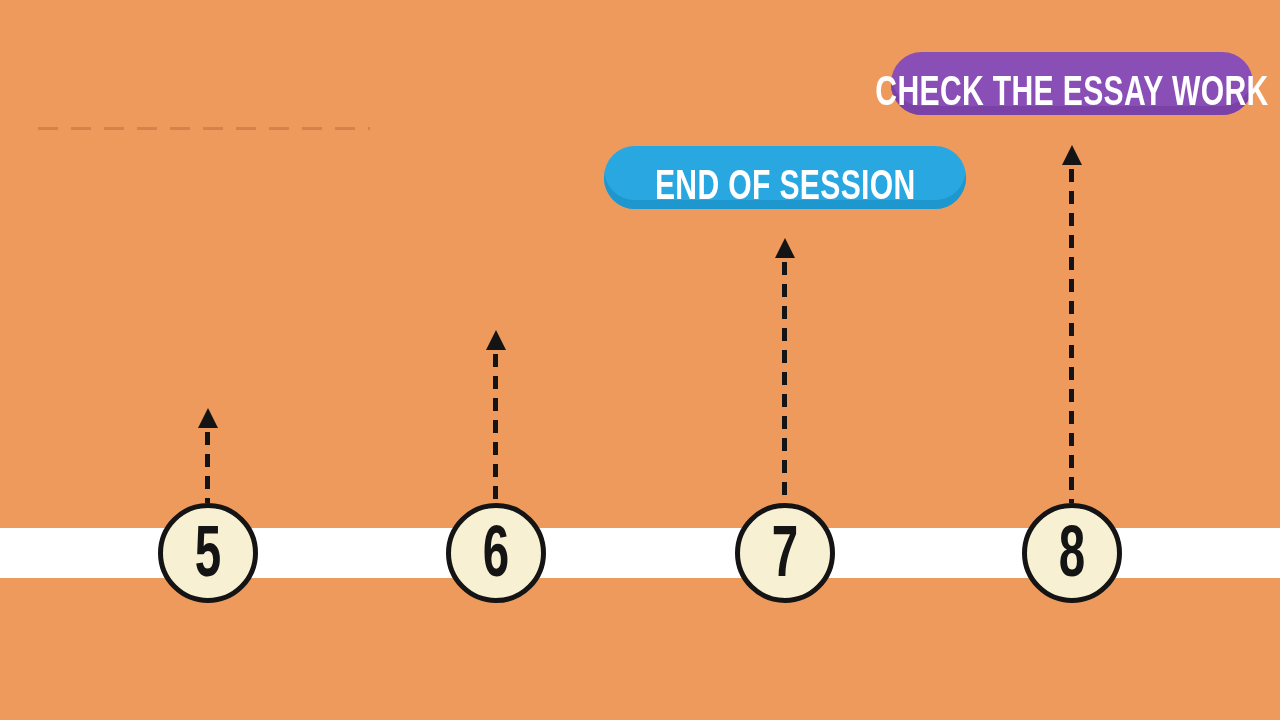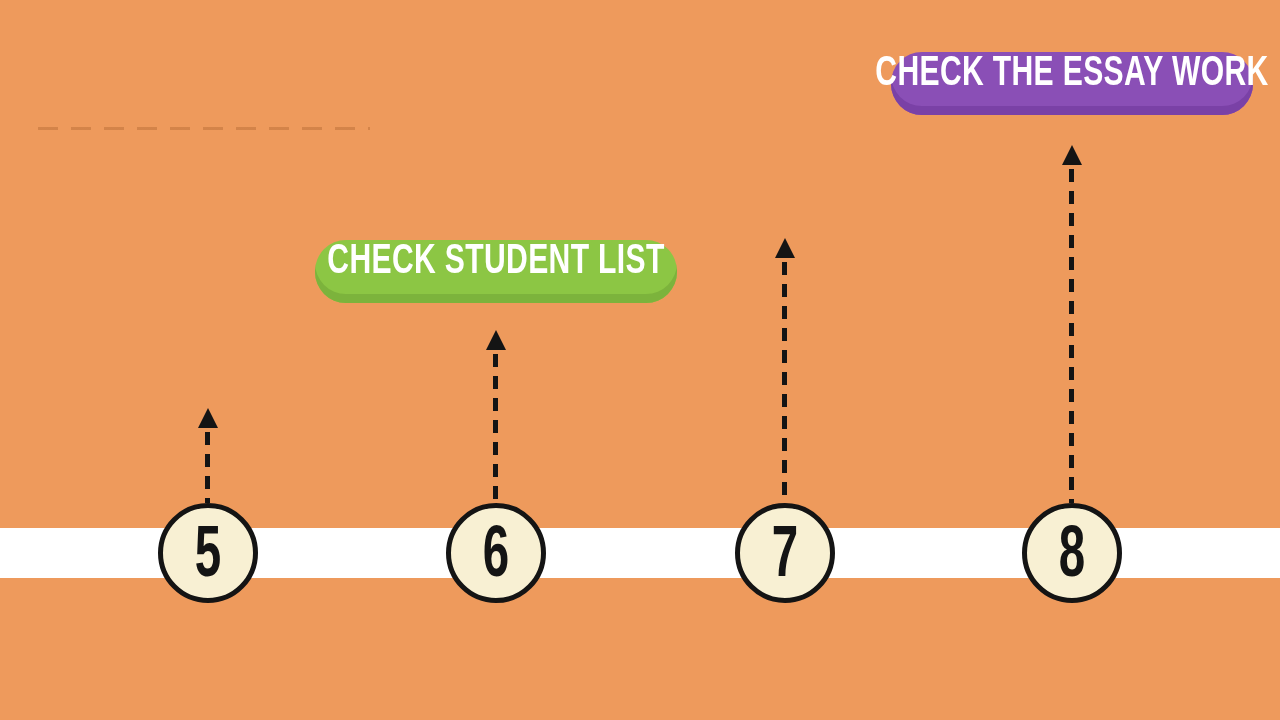--- a/index.html
+++ b/index.html
@@ -47,21 +47,21 @@
   .pill {
     position: absolute;
     left: calc(var(--cx) - 181px);
     top: var(--pill-top);
     width: 362px;
     height: 63px;
     border-radius: 31px;
     background: var(--pill, #ccc);
     box-shadow: inset 0 -9px 0 var(--shade, rgba(0,0,0,0.2));
     display: flex;
-    align-items: flex-start;
+    align-items: flex-end;
     justify-content: center;
     overflow: visible;
   }
   .pill-text {
     display: inline-block;
     transform: scaleX(0.70);
     transform-origin: center;
     white-space: nowrap;
     color: var(--label_text, #FFFFFF);
     font-size: 43px;
@@ -126,31 +126,31 @@
 
   <div class="milestone m0" style="--pill: #FAC52E; --shade: #ECA32F;">
     <div class="arrow-head"></div>
     <div class="arrow-line"></div>
     <div class="circle">
       <span class="circle-number">5</span>
     </div>
   </div>
 
   <div class="milestone m1" style="--pill: #8CC644; --shade: #7CB33C;">
-    <div class="pill">
-      <span class="pill-text">CHECK STUDENT LIST</span>
-    </div>
     <div class="arrow-head"></div>
     <div class="arrow-line"></div>
     <div class="circle">
       <span class="circle-number">6</span>
     </div>
   </div>
 
   <div class="milestone m2" style="--pill: #29A7E0; --shade: #1E96CE;">
+    <div class="pill">
+      <span class="pill-text">END OF SESSION</span>
+    </div>
     <div class="arrow-head"></div>
     <div class="arrow-line"></div>
     <div class="circle">
       <span class="circle-number">7</span>
     </div>
   </div>
 
   <div class="milestone m3" style="--pill: #8A4FB6; --shade: #7A41A6;">
     <div class="pill">
       <span class="pill-text">CHECK THE ESSAY WORK</span>

